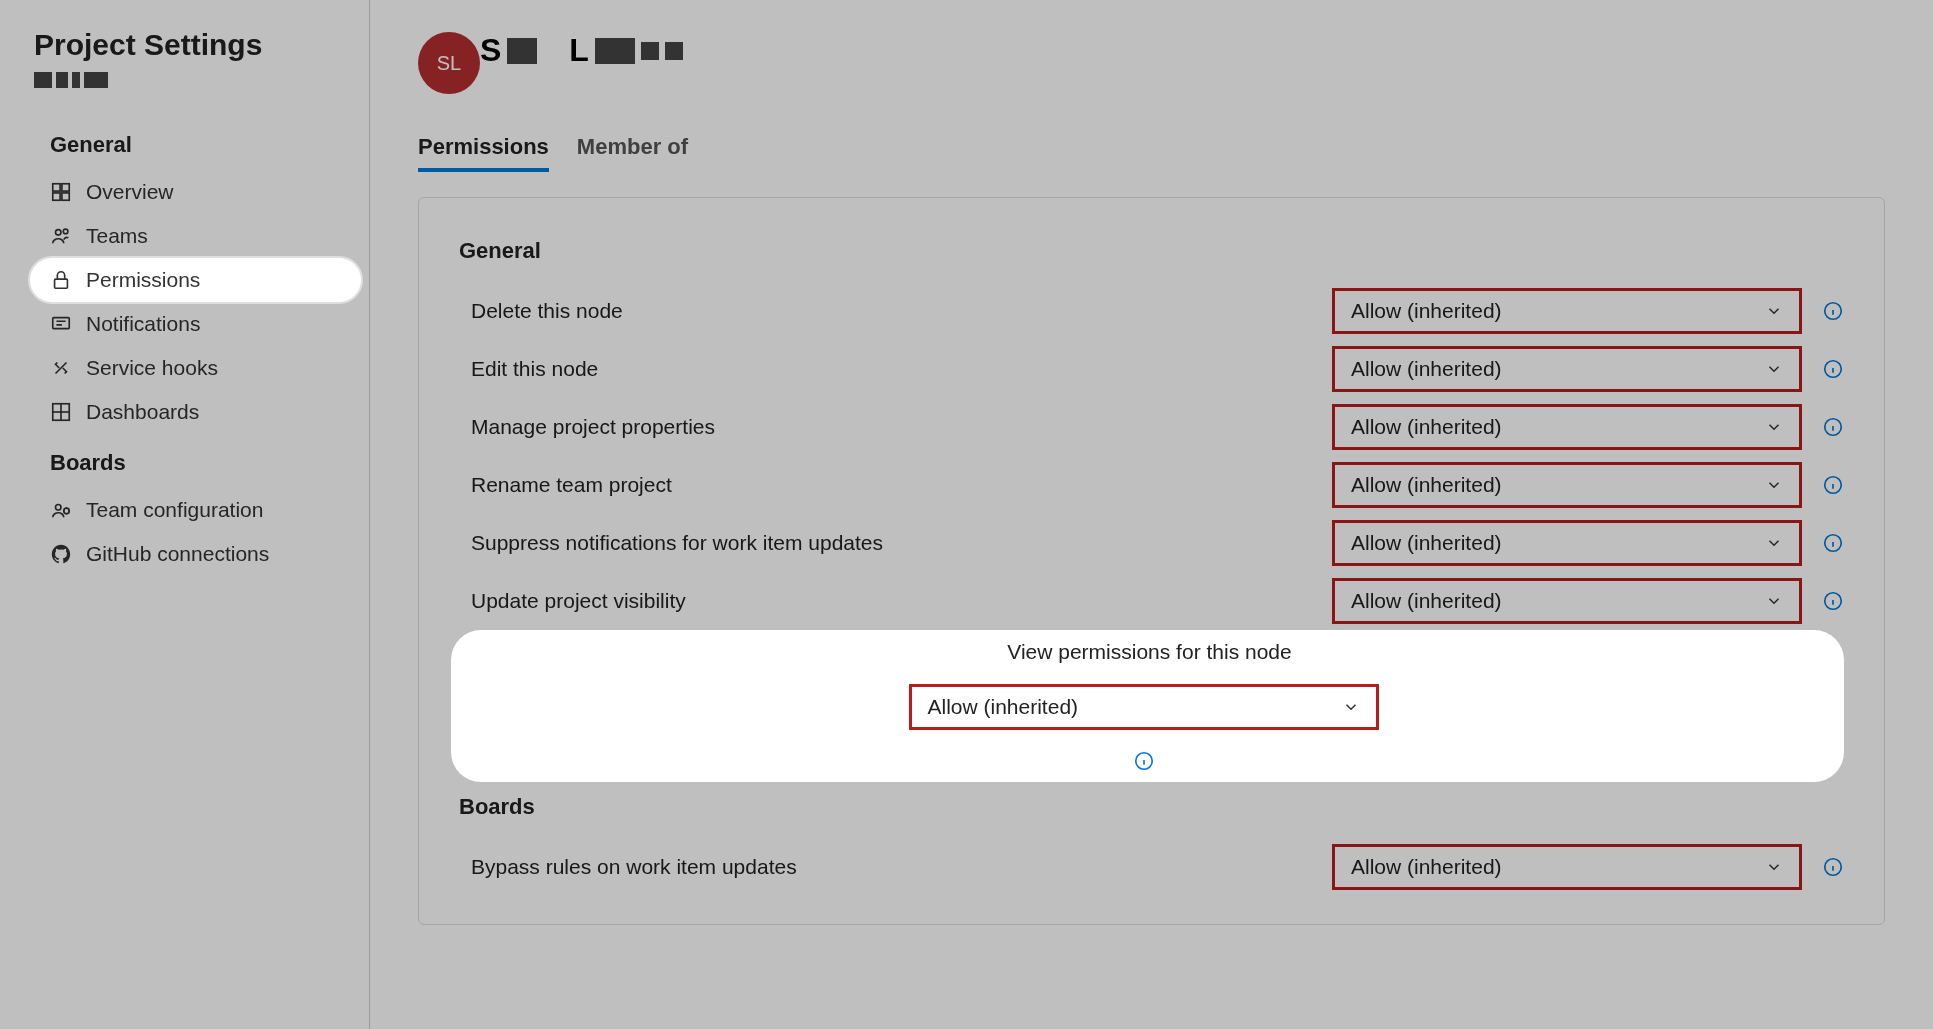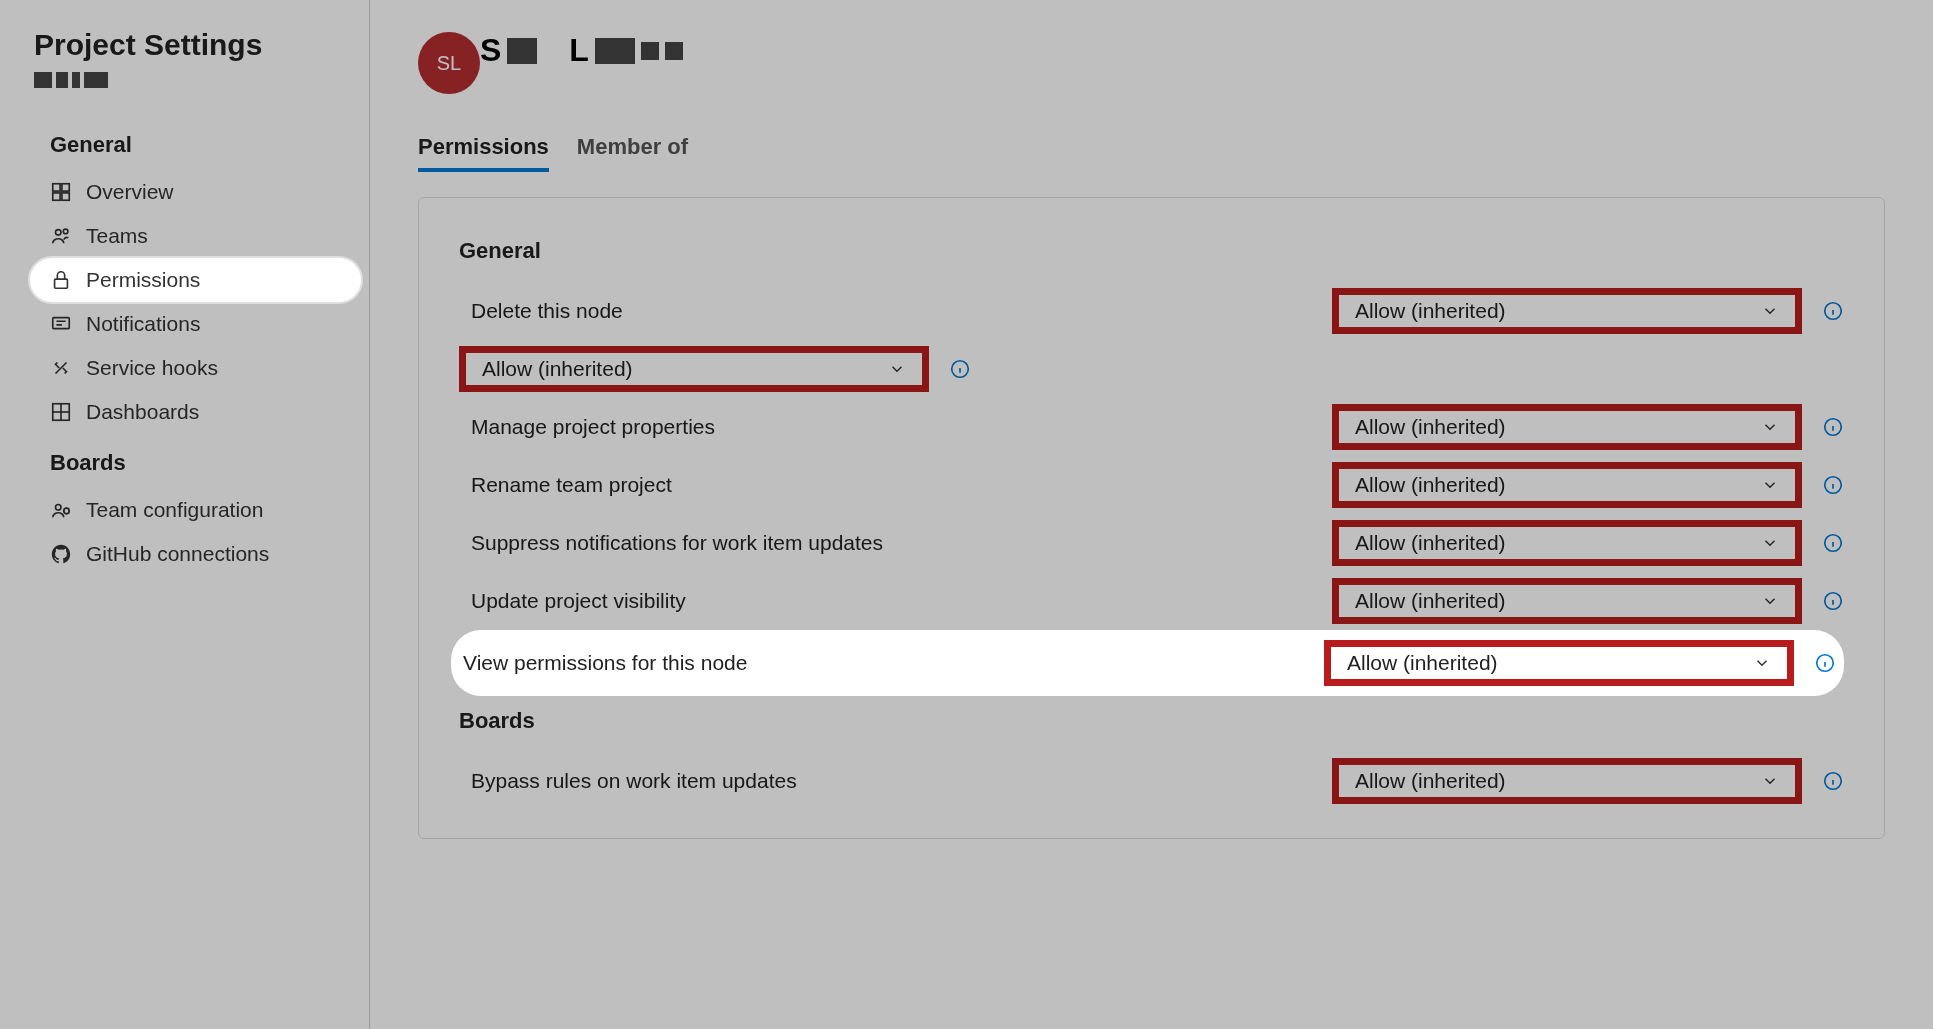--- a/index.html
+++ b/index.html
@@ -149,21 +149,21 @@
     }
     .perm-label {
       flex: 1;
       font-size: 21px;
       color: #222;
       padding-left: 12px;
     }
     .perm-select {
       width: 470px;
       height: 46px;
-      border: 7px solid #b91c1c;
+      border: 3px solid #b91c1c;
       background: #fff;
       display: flex;
       align-items: center;
       justify-content: space-between;
       padding: 0 16px;
       font-size: 21px;
       color: #222;
       cursor: pointer;
     }
     .chevron {
@@ -174,20 +174,21 @@
       width: 22px;
       height: 22px;
       color: #0078d4;
       flex-shrink: 0;
       cursor: pointer;
     }
     .perm-row.highlight {
       border-radius: 30px;
       padding: 10px 8px 10px 0;
       margin-left: -8px;
+      flex-direction: column;
     }
     .perm-row.highlight .info-icon {
       position: relative;
       z-index: 1;
     }
   </style>
 </head>
 <body>
 
 <div class="dim-overlay"></div>
@@ -326,20 +327,21 @@
             <path d="M6 9l6 6 6-6"></path>
           </svg>
       </div>
       <svg class="info-icon" viewBox="0 0 24 24" fill="none" stroke="#0078d4" stroke-width="1.8">
           <circle cx="12" cy="12" r="9"></circle>
           <path d="M12 8h.01M12 11v5"></path>
         </svg>
     </div>
 
     <div class="perm-row">
+      <div class="perm-label">Edit this node</div>
       <div class="perm-select">
         <span>Allow (inherited)</span>
         <svg class="chevron" viewBox="0 0 24 24" fill="none" stroke="#333" stroke-width="2">
             <path d="M6 9l6 6 6-6"></path>
           </svg>
       </div>
       <svg class="info-icon" viewBox="0 0 24 24" fill="none" stroke="#0078d4" stroke-width="1.8">
           <circle cx="12" cy="12" r="9"></circle>
           <path d="M12 8h.01M12 11v5"></path>
         </svg>

